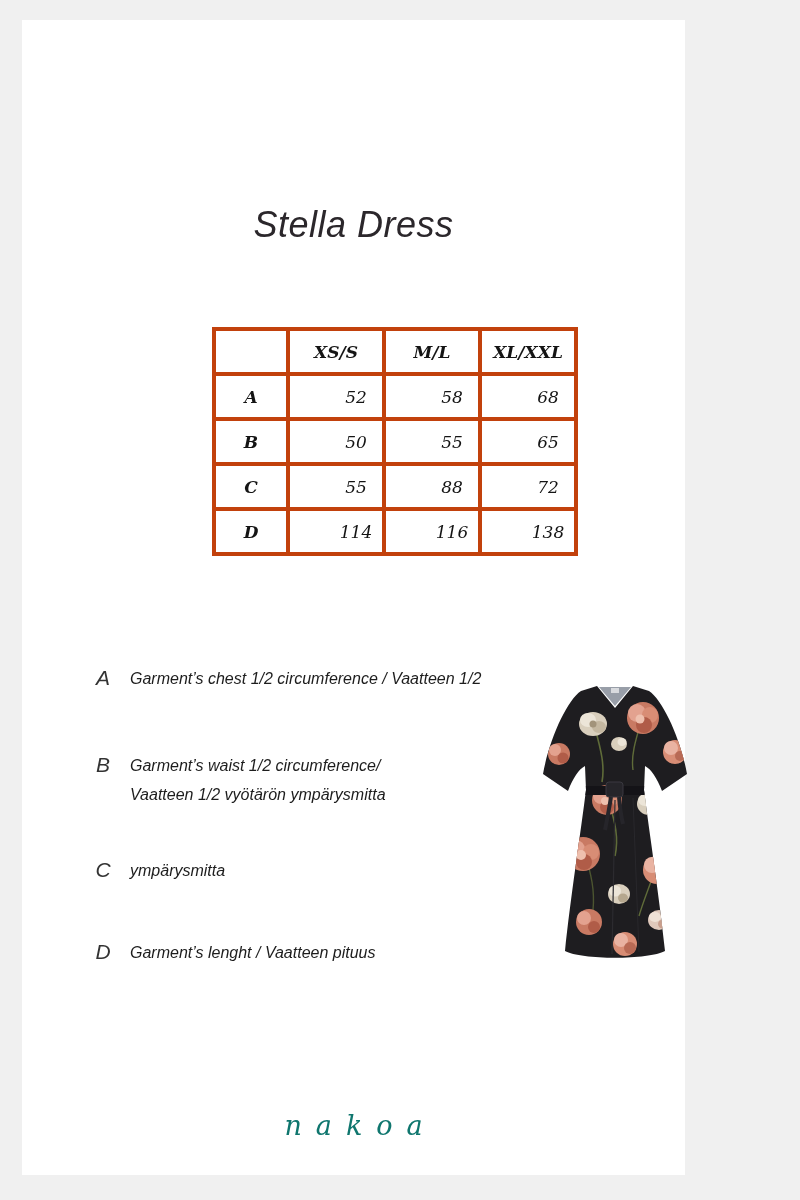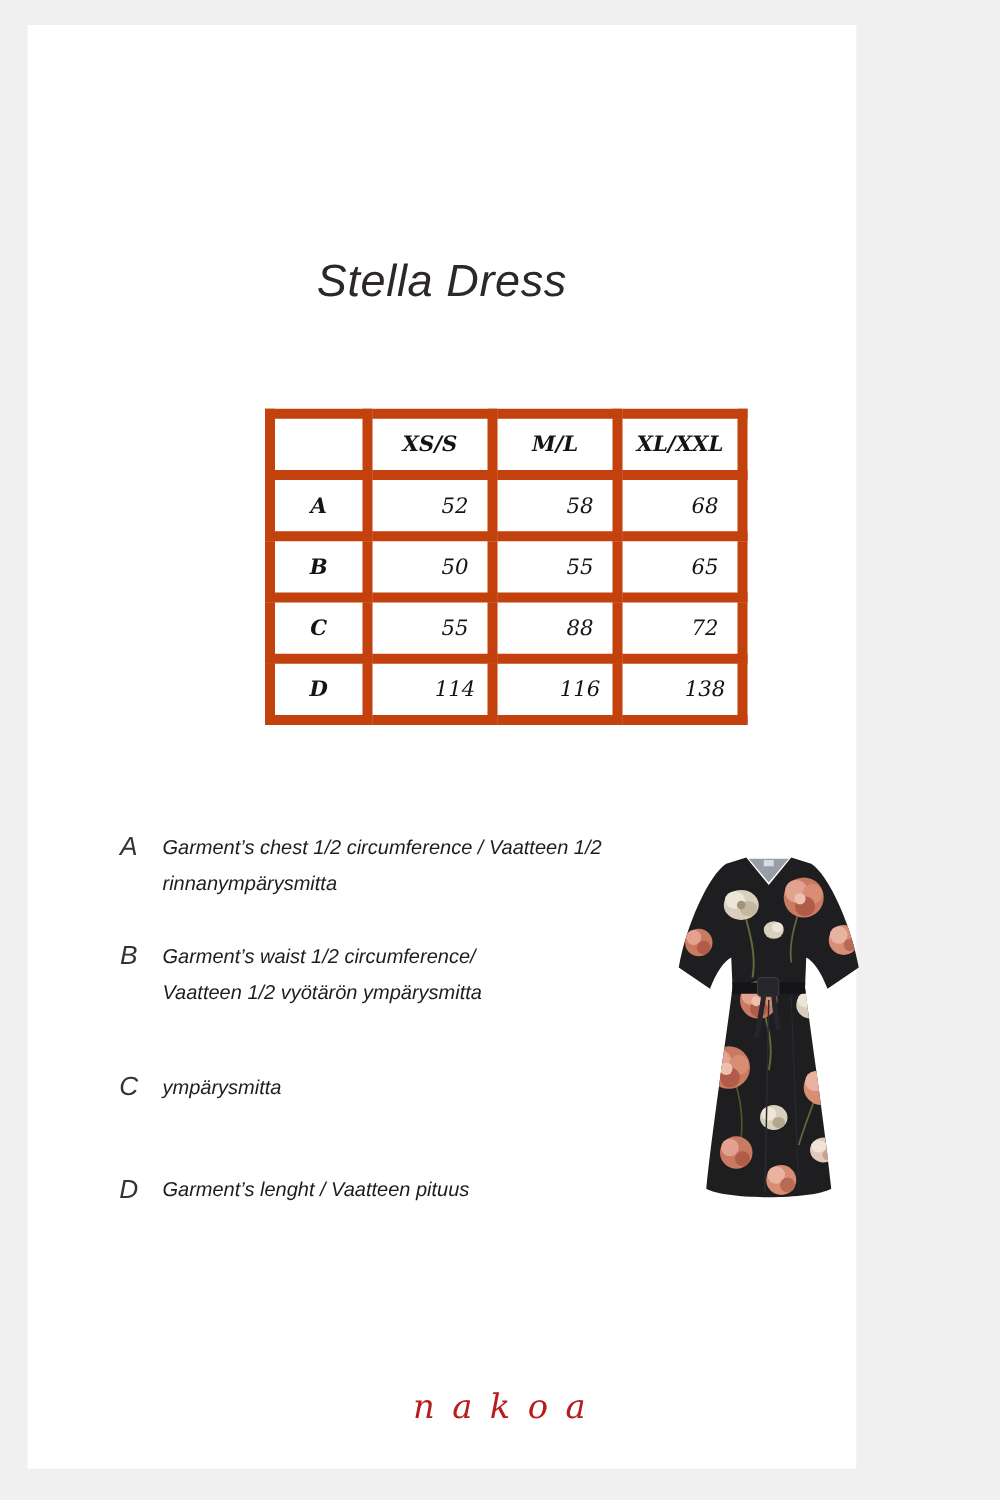--- a/index.html
+++ b/index.html
@@ -24,21 +24,21 @@
     letter-spacing:0.5px;
     color:#2b272b;
   }
   table.size-table {
     position:absolute; left:190px; top:307px;
     border-collapse:collapse;
     font-family:"DejaVu Serif", serif;
     color:#141414;
   }
   .size-table th, .size-table td {
-    border:8px solid #c2410c;
+    border:4px solid #c2410c;
     text-align:center; vertical-align:middle;
     height:41px; padding:0;
     font-size:17px;
   }
   .size-table .col-label { width:70px; }
   .size-table .col-size  { width:92px; }
   .size-table th { font-weight:bold; }
   .size-table td { font-weight:normal;padding-left:40px; }
   .legend-item {
     position:absolute; left:64px; width:440px;
@@ -62,22 +62,21 @@
   .dress {
     position:absolute; left:493px; top:650px;
     width:200px; height:295px;
   }
   .brand {
     position:absolute; top:1090px; left:0; width:100%;
     text-align:center;
     font-family:"DejaVu Serif", serif;
     font-size:27px; font-weight:400;
     letter-spacing:14px; text-indent:14px;
-    color:#b91c1c;
-    padding-left:46px;
+    color:#0f766e;
   }
 </style>
 </head>
 <body>
 
 <div class="page">
 
   <div class="title">Stella Dress</div>
 
   <table class="size-table">
@@ -112,21 +111,20 @@
       <td>116</td>
       <td>138</td>
     </tr>
   </tbody>
     </table>
 
   <div class="legend-item legend-pos-a">
     <div class="legend-key">A</div>
     <div class="legend-lines">
       <div>Garment’s chest 1/2 circumference / Vaatteen 1/2</div>
-      <div>rinnanympärysmitta</div>
     </div>
   </div>
 
   <div class="legend-item legend-pos-b">
     <div class="legend-key">B</div>
     <div class="legend-lines">
       <div>Garment’s waist 1/2 circumference/</div>
       <div>Vaatteen 1/2 vyötärön ympärysmitta</div>
     </div>
   </div>

